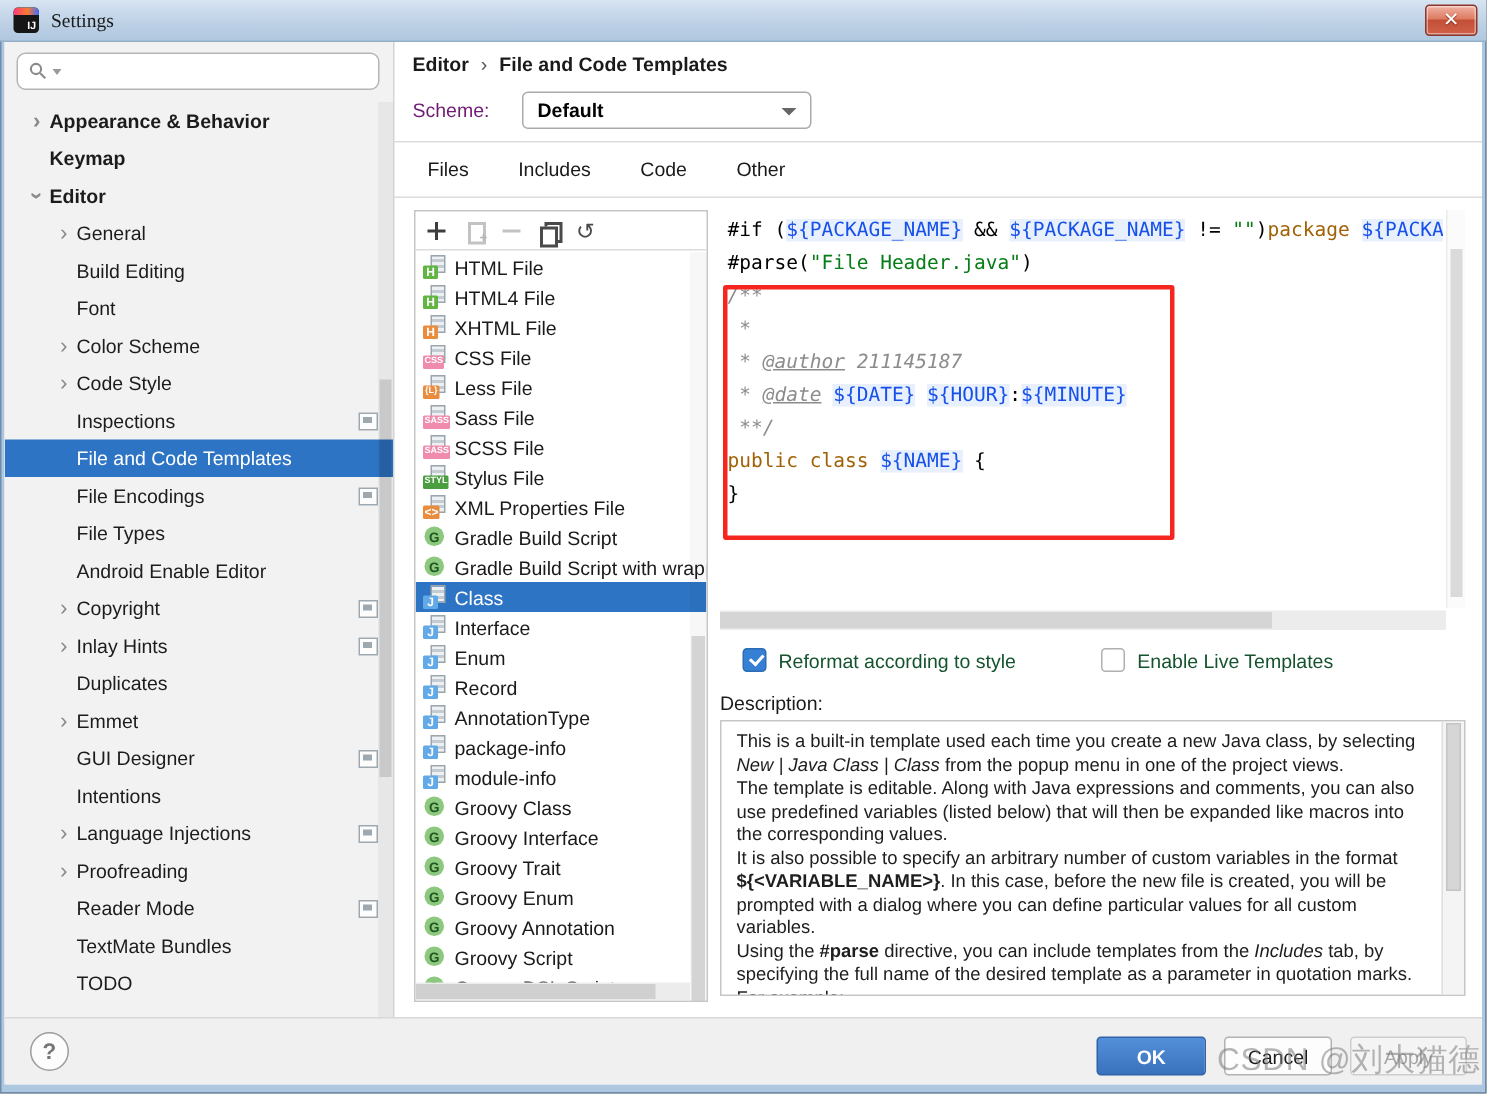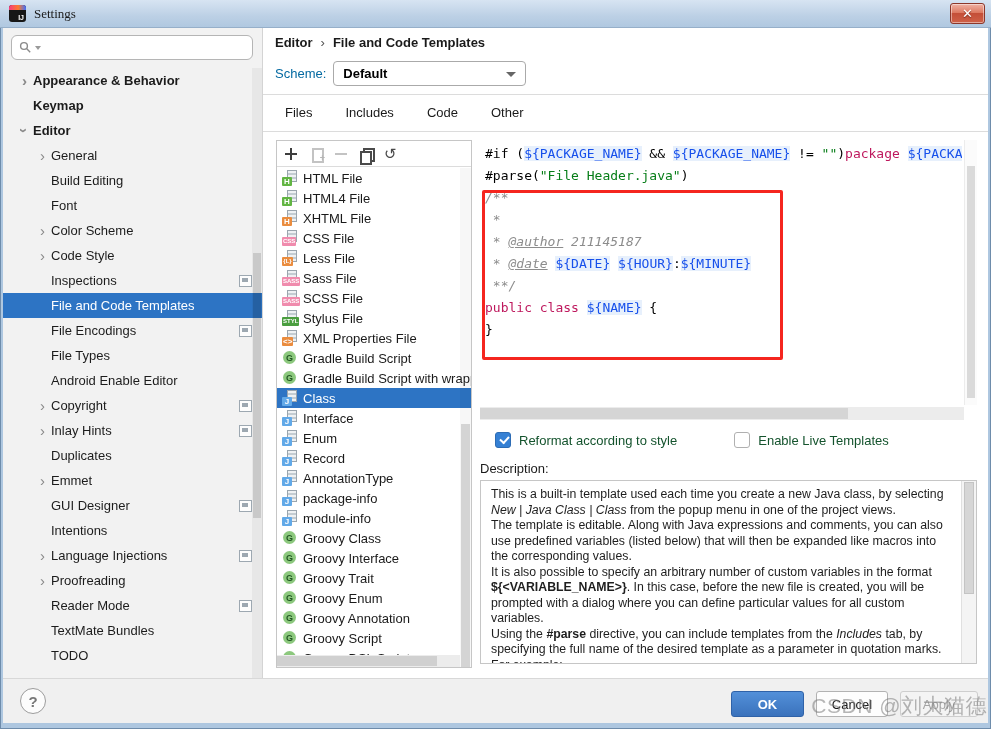--- a/index.html
+++ b/index.html
@@ -42,21 +42,21 @@
   .pane-ico { margin-left:auto; margin-right:-14px; width:13px; height:12px; border:1px solid #9da8b1;
               background:#fdfdfd; position:relative; flex:none; }
   .pane-ico i { position:absolute; left:2px; top:2px; width:6px; height:4px; background:#9da8b1; }
   .side-scroll { position:absolute; right:0; top:40px; bottom:0; width:10px; background:rgba(0,0,0,0.045); }
   .side-scroll i { position:absolute; left:1px; right:1px; top:185px; height:265px; background:rgba(0,0,0,0.13); }
   
   .main { position:absolute; left:259px; top:0; right:0; bottom:45px; background:#fff; border-left:1px solid #d4d4d4; }
   .breadcrumb { position:absolute; top:7px; left:12px; font-size:13px; font-weight:bold; color:#1a1a1a; }
   .crumb-sep { color:#555; font-weight:normal; margin:0 8px; }
   .scheme-row { position:absolute; top:33px; left:12px; display:flex; align-items:center; }
-  .scheme-label { font-size:13px; color:#0369a1; margin-right:7px; }
+  .scheme-label { font-size:13px; color:#701a75; margin-right:22px; }
   .scheme-select { width:193px; height:25px; border:1px solid #aaa; border-radius:4px; background:#fff;
                    display:flex; align-items:center; padding:0 9px; font-size:13px; font-weight:bold;
                    position:relative; cursor:pointer; }
   .sel-caret { position:absolute; right:9px; top:10px; width:0; height:0;
                border-left:5px solid transparent; border-right:5px solid transparent; border-top:5px solid #666; }
   .sep1 { position:absolute; top:66px; left:0; right:0; height:1px; background:#dcdcdc; }
   .tabs { position:absolute; top:72px; left:21px; display:flex; gap:31px; font-size:13px; color:#1a1a1a; }
   .tab { padding:5px 1px 20px; cursor:pointer; border-bottom:3px solid transparent; }
   .tab.sel { border-bottom-color:#9aa1a8; }
   .tabbar-line { position:absolute; top:103px; left:0; right:0; height:1px; background:#dcdcdc; }
@@ -88,21 +88,21 @@
            color:#215723; font-size:9px; font-weight:bold; display:flex; align-items:center; justify-content:center; }
   .tpl-vscroll { position:absolute; right:0; top:27px; bottom:0; width:11px; background:rgba(0,0,0,0.03); }
   .tpl-vscroll i { position:absolute; left:1px; right:1px; top:256px; height:256px; background:rgba(0,0,0,0.14); }
   .tpl-hscroll { position:absolute; left:0; right:11px; bottom:0; height:12px; background:#ececec; }
   .tpl-hscroll i { position:absolute; left:0; top:1px; bottom:1px; width:160px; background:#d0d0d0; }
   
   .editor { position:absolute; left:217px; top:112px; right:11px; height:280px; background:#fff; overflow:hidden; }
   .code { position:absolute; top:3px; left:5px; right:15px; bottom:15px; overflow:hidden;
           font-family:"DejaVu Sans Mono", monospace; font-size:13px; line-height:22px; white-space:pre; color:#000; }
   .s-p { color:#000; }
-  .s-k { color:#be185d;text-align:right; }
+  .s-k { color:#a16207;text-align:right; }
   .s-s { color:#067d17; }
   .s-v { color:#1750eb; background:#e7f0fc; }
   .s-c { color:#8c8c8c; font-style:italic; }
   .s-d { color:#8c8c8c; font-style:italic; text-decoration:underline; }
   .red-box { position:absolute; left:2px; top:50px; width:301px; height:170px; border:3px solid #f5261f;
              border-radius:2px; z-index:3; pointer-events:none; }
   .ed-vscroll { position:absolute; right:0; top:0; bottom:15px; width:13px; background:#fbfbfb; border-left:1px solid #ececec; }
   .ed-vscroll i { position:absolute; left:2px; right:2px; top:26px; height:232px; background:#dadada; }
   .ed-hscroll { position:absolute; left:0; right:13px; bottom:0; height:13px; background:#ececec; }
   .ed-hscroll i { position:absolute; left:0; top:1px; bottom:1px; width:76%; background:#d5d5d5; }

